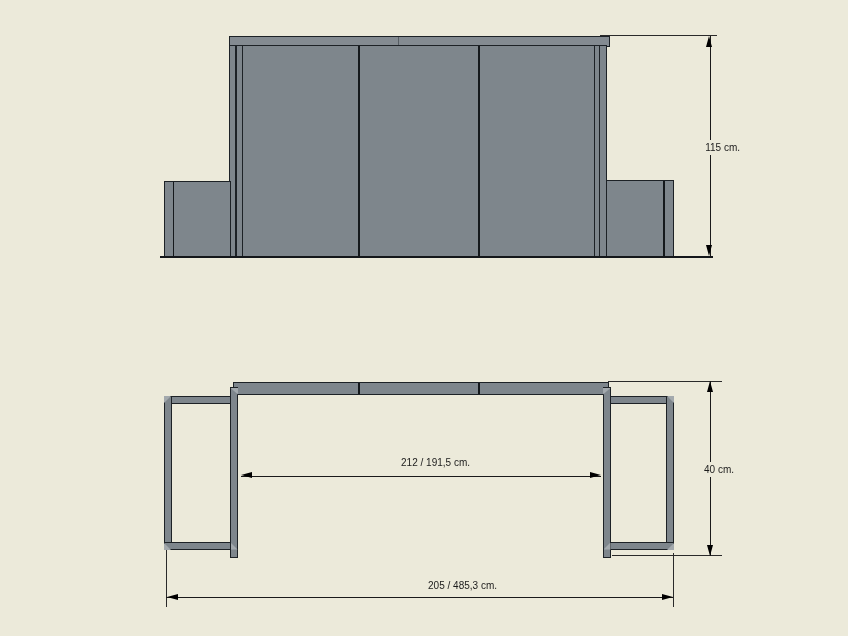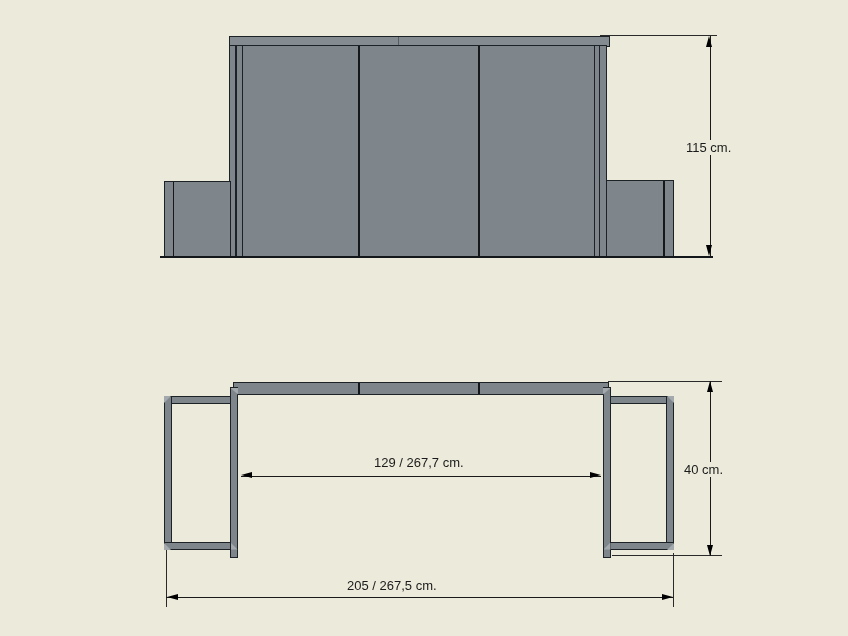--- a/index.html
+++ b/index.html
@@ -20,21 +20,21 @@
   .m-lr{clip-path:polygon(100% 0,100% 100%,0 100%);}
   
   .dline{position:absolute;background:#1a1a1a;}
   .eline{position:absolute;background:#2a2a2a;}
   .arr{position:absolute;width:0;height:0;}
   .arr-up{border-left:3.5px solid transparent;border-right:3.5px solid transparent;border-bottom:11px solid #000;}
   .arr-down{border-left:3.5px solid transparent;border-right:3.5px solid transparent;border-top:11px solid #000;}
   .arr-left{border-top:3.5px solid transparent;border-bottom:3.5px solid transparent;border-right:11px solid #000;}
   .arr-right{border-top:3.5px solid transparent;border-bottom:3.5px solid transparent;border-left:11px solid #000;}
   .dim-label{
-    position:absolute;font-size:13px;line-height:15px;color:#1b1b1b;text-align:left;
+    position:absolute;font-size:10px;line-height:15px;color:#1b1b1b;text-align:right;
     background:#ECEADA;padding:0 2px;white-space:nowrap;z-index:6;
   }
   .groundline{position:absolute;background:#14171a;}
 </style>
 </head>
 <body>
 
 <div class="canvas">
 
   <div>
@@ -96,35 +96,35 @@
     <div class="bar" style="left:610px;top:542px;width:64px;height:8px;"></div>
     <div class="miter m-ur" style="left:667px;top:396px;"></div>
     <div class="miter m-lr" style="left:667px;top:543px;"></div>
     <div class="miter m-ul" style="left:603px;top:387.5px;width:8px;"></div>
     <div class="miter m-lr" style="left:603.5px;top:542.5px;"></div>
 
     <div>
       <div class="dline" style="left:241px;top:475.5px;width:359.5px;height:1.2px;"></div>
       <div class="arr arr-left" style="left:241px;top:472px;"></div>
       <div class="arr arr-right" style="left:589.5px;top:472px;"></div>
-      <div class="dim-label" style="left:372px;top:455px;width:96px;">129 / 267,7 cm.</div>
+      <div class="dim-label" style="left:372px;top:455px;width:96px;">212 / 191,5 cm.</div>
     </div>
 
     <div>
       <div class="eline" style="left:608px;top:380.5px;width:114px;height:1.2px;"></div>
       <div class="eline" style="left:612px;top:555px;width:110px;height:1.2px;"></div>
       <div class="dline" style="left:710px;top:381px;width:1.2px;height:175px;"></div>
       <div class="arr arr-up" style="left:706.5px;top:381px;"></div>
       <div class="arr arr-down" style="left:706.5px;top:545px;"></div>
       <div class="dim-label" style="left:682px;top:462px;width:50px;">40 cm.</div>
     </div>
 
     <div>
       <div class="eline" style="left:166px;top:550px;width:1.2px;height:57px;"></div>
       <div class="eline" style="left:672.5px;top:553px;width:1.2px;height:54px;"></div>
       <div class="dline" style="left:166px;top:597px;width:507px;height:1.2px;"></div>
       <div class="arr arr-left" style="left:166.5px;top:594px;"></div>
       <div class="arr arr-right" style="left:662px;top:594px;"></div>
-      <div class="dim-label" style="left:345px;top:578px;width:150px;">205 / 267,5 cm.</div>
+      <div class="dim-label" style="left:345px;top:578px;width:150px;">205 / 485,3 cm.</div>
     </div>
   </div>
 
 </div>
 
 </body></html>

